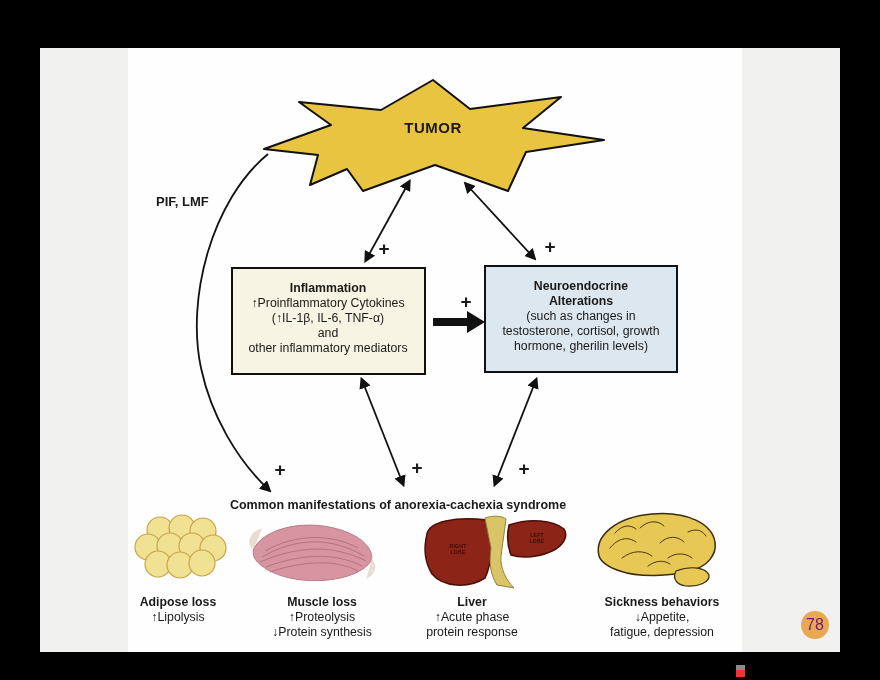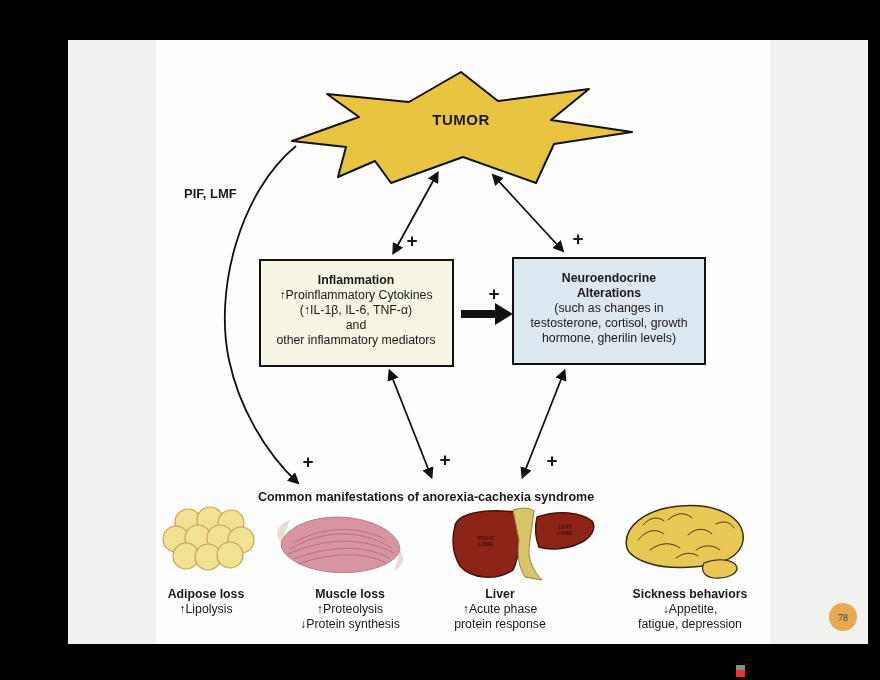--- a/index.html
+++ b/index.html
@@ -1,31 +1,31 @@
 <!DOCTYPE html>
 <html><head>
 <meta charset="utf-8">
 <style>
   html,body{margin:0;padding:0;background:#000;width:880px;height:680px;overflow:hidden;
     font-family:"Liberation Sans",sans-serif;}
   .stage{position:relative;width:880px;height:680px;background:#000;}
-  .slide{position:absolute;left:40px;top:40px;width:800px;height:604px;background:#f1f1f0;margin-left:28px;}
+  .slide{position:absolute;left:40px;top:48px;width:800px;height:604px;background:#f1f1f0;}
   .canvas{position:absolute;left:88px;top:0;width:614px;height:604px;background:#fffefe;}
   svg text{font-family:"Liberation Sans",sans-serif;fill:#1a1a1a;}
   .b{font-weight:bold;}
   .bx{font-size:12.3px;}
   .plus{font-size:19px;font-weight:bold;}
   .tumor-t{font-size:15px;font-weight:bold;letter-spacing:.5px;}
   .tiny{font-size:5px;font-weight:bold;fill:#3a0c06;letter-spacing:.3px;}
   .arrow{stroke:#111;stroke-width:1.8;fill:none;}
   .fiber{stroke:#b5717e;stroke-width:1;fill:none;}
   .sulcus{stroke:#4a3412;stroke-width:1;fill:none;stroke-linecap:round;}
   .badge{position:absolute;left:761px;top:563px;width:28px;height:28px;border-radius:50%;
     display:flex;align-items:center;justify-content:center;
-    font-family:Liberation Serif, serif;font-size:10px;color:#0c4a6e;}
+    font-family:Liberation Sans, sans-serif;font-size:16px;color:#701a75;}
   .marker-top{position:absolute;left:736px;top:665px;width:9px;height:5px;background:#8a8a8a;}
   .marker-bottom{position:absolute;left:736px;top:670px;width:9px;height:7px;background:#e8392e;}
 </style>
 </head>
 <body>
 
 <div class="stage">
   <div class="slide">
     <div class="canvas">
 

